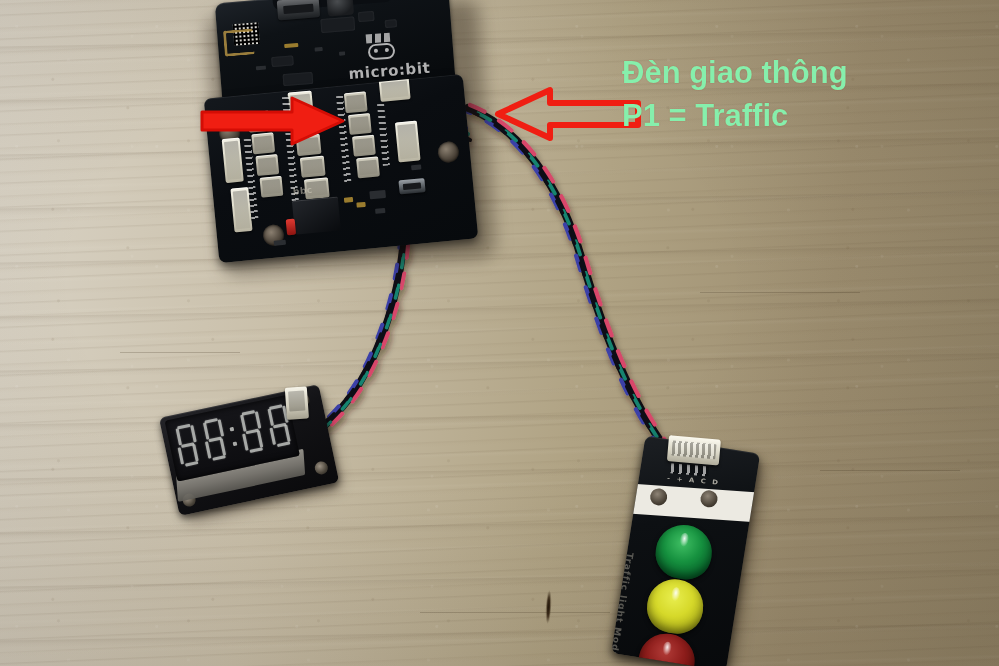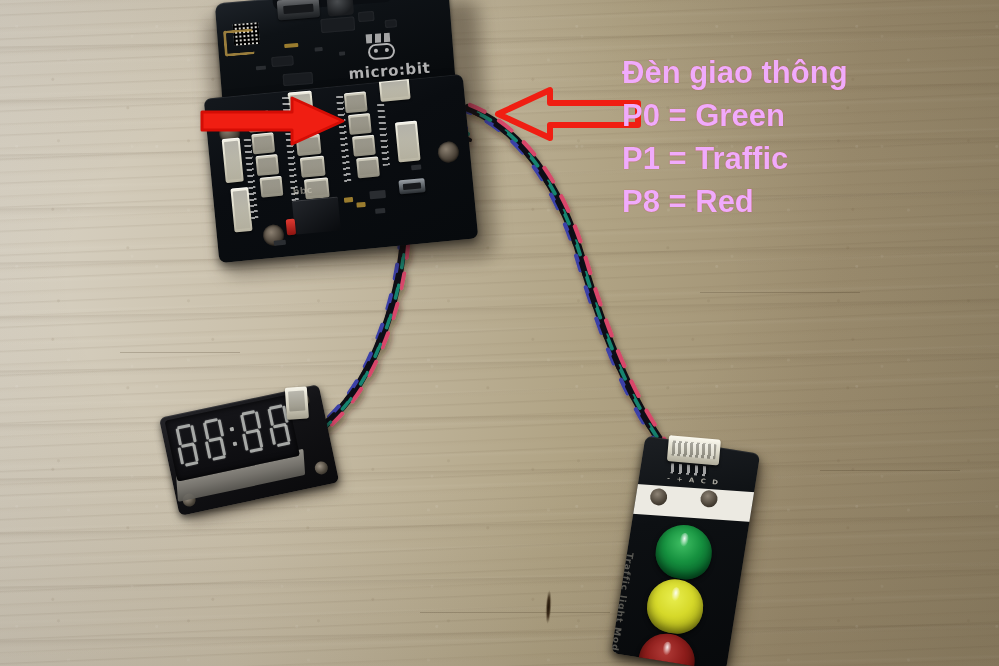--- a/index.html
+++ b/index.html
@@ -346,21 +346,21 @@
     white-space:nowrap;
   }
   .tr-edge{
     position:absolute;left:126px;top:10px;width:6px;height:216px;
     background:linear-gradient(90deg,#cfccc0,#8b887c);
     transform:skewY(2deg);border-radius:0 3px 3px 0;opacity:.8;
   }
 
   
   .anno{
-    position:absolute;color:#f0abfc;font-weight:bold;
+    position:absolute;color:#86efac;font-weight:bold;
     font-family:"Liberation Sans", sans-serif;
     white-space:nowrap;line-height:1;
     text-shadow:0 0 1px rgba(200,10,0,.5);
   }
   #anno-left{left:10px;top:108px;font-size:34px;}
   #anno-left div{margin-bottom:7px;}
   #anno-right{left:622px;top:57px;font-size:31px;}
   #anno-right div{margin-bottom:12px;}
 
   .arrow-svg{position:absolute;}
@@ -609,18 +609,16 @@
     <polygon points="2,20 92,20 92,6 143,29 92,52 92,38 2,38" fill="#f01e12" stroke="#d40d05" stroke-width="3" stroke-linejoin="round"></polygon>
   </svg>
 
   <svg class="arrow-svg" style="left:492px;top:82px;width:150px;height:62px;" viewBox="0 0 150 62">
     <polygon points="6,32 58,8 58,21 146,21 146,43 58,43 58,56" fill="none" stroke="#f01e12" stroke-width="6" stroke-linejoin="round" stroke-linecap="round"></polygon>
   </svg>
 
 
   <div class="anno" id="anno-right">
     <div>Đèn giao thông</div>
-    <div>P0 = Green</div>
     <div>P1 = Traffic</div>
-    <div>P8 = Red</div>
   </div>
 
 </div>
 
 </body></html>

